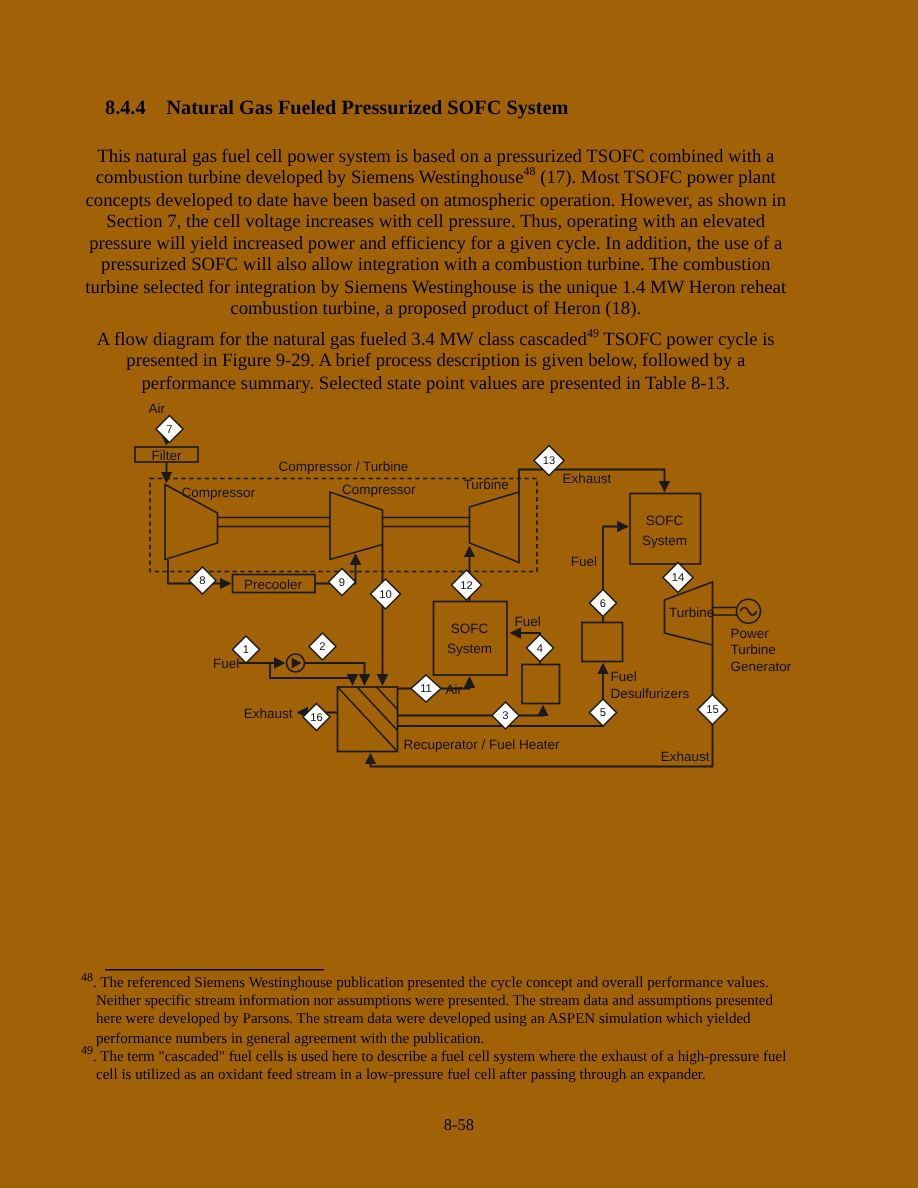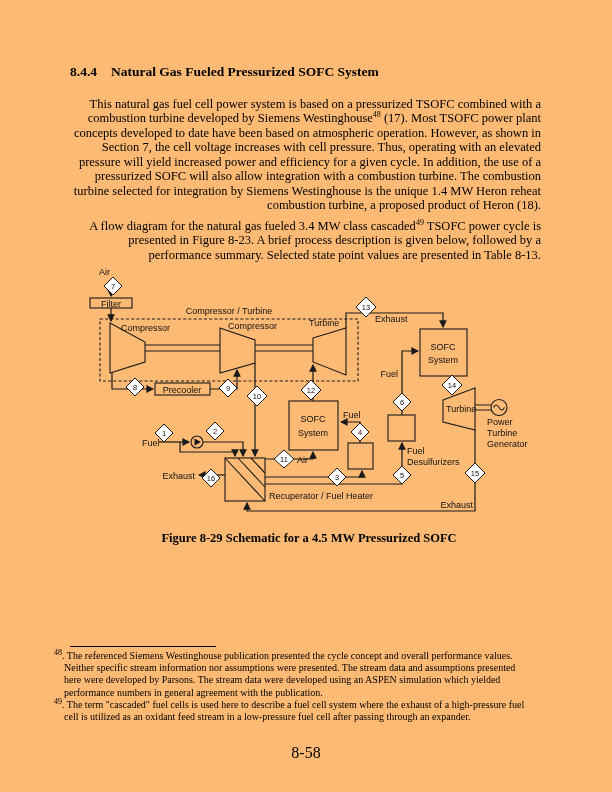--- a/index.html
+++ b/index.html
@@ -1,56 +1,56 @@
 <!DOCTYPE html>
 <html><head>
 <meta charset="utf-8">
 <style>
   html,body{margin:0;padding:0;background:#888;}
   .page{
-    position:relative;width:612px;height:792px;background:#fdba74;
+    position:relative;width:612px;height:792px;background:#a16207;
     margin:0 auto;font-family:"Liberation Serif",serif;color:#000;
     overflow:hidden;
   }
   .heading{position:absolute;left:70px;top:64px;width:478px;
     font-size:13.5px;font-weight:bold;}
   .heading .hnum{margin-right:14px;}
-  .para{position:absolute;left:64px;width:477px;font-size:12.5px;
-    line-height:14.5px;text-align:right;}
+  .para{position:absolute;left:52px;width:477px;font-size:12.5px;
+    line-height:14.5px;text-align:center;}
   .para sup,.fnline sup{font-size:8px;vertical-align:super;line-height:0;}
   #para1{top:84px;}
   #para2{top:206px;}
   .caption{position:absolute;left:70px;top:531px;width:478px;text-align:center;
     font-size:12.5px;font-weight:bold;}
   .fnrule{position:absolute;left:70px;top:646px;width:146px;border-top:1px solid #000;}
   .footnotes{position:absolute;left:54px;top:650px;width:480px;
     font-size:10px;line-height:12.2px;}
   .fnline{padding-left:10px;text-indent:-10px;margin:0 0 0 0;}
   .pagenum{position:absolute;left:0;top:744px;width:612px;text-align:center;
-    font-size:16px;}
+    font-size:11px;}
   svg{position:absolute;left:85px;top:265px;}
   svg text{font-family:"Liberation Sans",sans-serif;font-size:9px;fill:#111;}
   svg text.sp{font-size:7.5px;}
   .shape{fill:none;stroke:#1a1a1a;stroke-width:1.1;}
   .flow{fill:none;stroke:#1a1a1a;stroke-width:1.2;}
   .dash{fill:none;stroke:#1a1a1a;stroke-width:1.1;stroke-dasharray:3,2.2;}
   .dia{fill:#fff;stroke:#1a1a1a;stroke-width:1;}
 </style>
 </head>
 <body>
 
 <div class="page">
 
   <div class="heading">
     <span class="hnum">8.4.4</span><span>Natural Gas Fueled Pressurized SOFC System</span>
   </div>
 
   <p class="para" id="para1"><span>This natural gas fuel cell power system is based on a pressurized TSOFC combined with a combustion turbine developed by Siemens Westinghouse</span><sup>48</sup><span> (17).  Most TSOFC power plant concepts developed to date have been based on atmospheric operation.  However, as shown in Section 7, the cell voltage increases with cell pressure.  Thus, operating with an elevated pressure will yield increased power and efficiency for a given cycle.  In addition, the use of a pressurized SOFC will also allow integration with a combustion turbine.  The combustion turbine selected for integration by Siemens Westinghouse is the unique 1.4 MW Heron reheat combustion turbine, a proposed product of Heron (18).</span></p>
 
-  <p class="para" id="para2"><span>A flow diagram for the natural gas fueled 3.4 MW class cascaded</span><sup>49</sup><span> TSOFC power cycle is presented in Figure 8-23.  A brief process description is given below, followed by a performance summary.  Selected state point values are presented in Table 8-13.</span></p>
+  <p class="para" id="para2"><span>A flow diagram for the natural gas fueled 3.4 MW class cascaded</span><sup>49</sup><span> TSOFC power cycle is presented in Figure 9-29.  A brief process description is given below, followed by a performance summary.  Selected state point values are presented in Table 8-13.</span></p>
 
   <svg width="460" height="255" viewBox="0 0 460 255">
     <defs>
       <marker id="arr" viewBox="0 0 10 10" refX="8.5" refY="5" markerWidth="6.5" markerHeight="6.5" orient="auto-start-reverse">
         <path d="M0,0 L10,5 L0,10 z" fill="#1a1a1a"></path>
       </marker>
     </defs>
 
     <g class="flow">
       <path d="M26,14 L26,31" marker-end="url(#arr)"></path>
@@ -188,21 +188,20 @@
     <g>
         <polygon class="dia" points="390,198 400,208 390,218 380,208"></polygon>
         <text class="sp" x="390" y="210.5" text-anchor="middle">15</text>
       </g>
     <g>
         <polygon class="dia" points="126,204 135,213 126,222 117,213"></polygon>
         <text class="sp" x="126" y="215.5" text-anchor="middle">16</text>
       </g>
   </svg>
 
-  <div class="caption">Figure 8-29  Schematic for a 4.5 MW Pressurized SOFC</div>
 
   <div class="fnrule"></div>
 
   <div class="footnotes">
     <p class="fnline"><sup>48</sup><span>.  The referenced Siemens Westinghouse publication presented the cycle concept and overall performance values.  Neither specific stream information nor assumptions were presented.  The stream data and assumptions presented here were developed by Parsons.  The stream data were developed using an  ASPEN simulation which yielded performance numbers in general agreement with the publication.</span></p>
     <p class="fnline"><sup>49</sup><span>.  The term "cascaded" fuel cells is used here to describe a fuel cell system where the exhaust of a high-pressure fuel cell is utilized as an oxidant feed stream in a low-pressure fuel cell after passing through an expander.</span></p>
   </div>
 
   <div class="pagenum">8-58</div>
 

